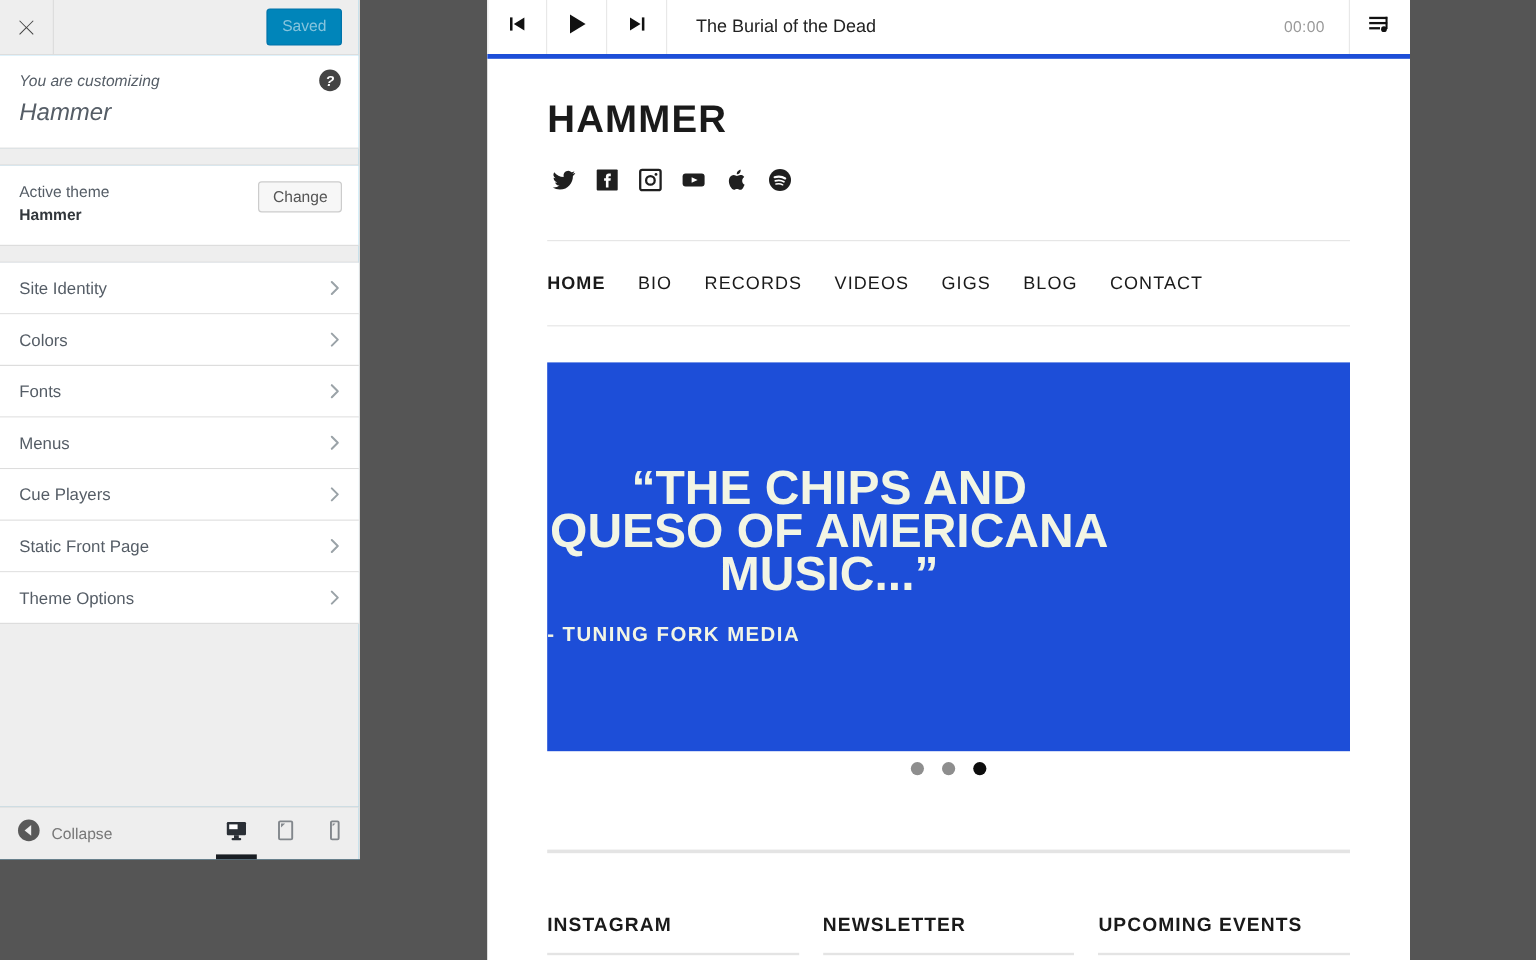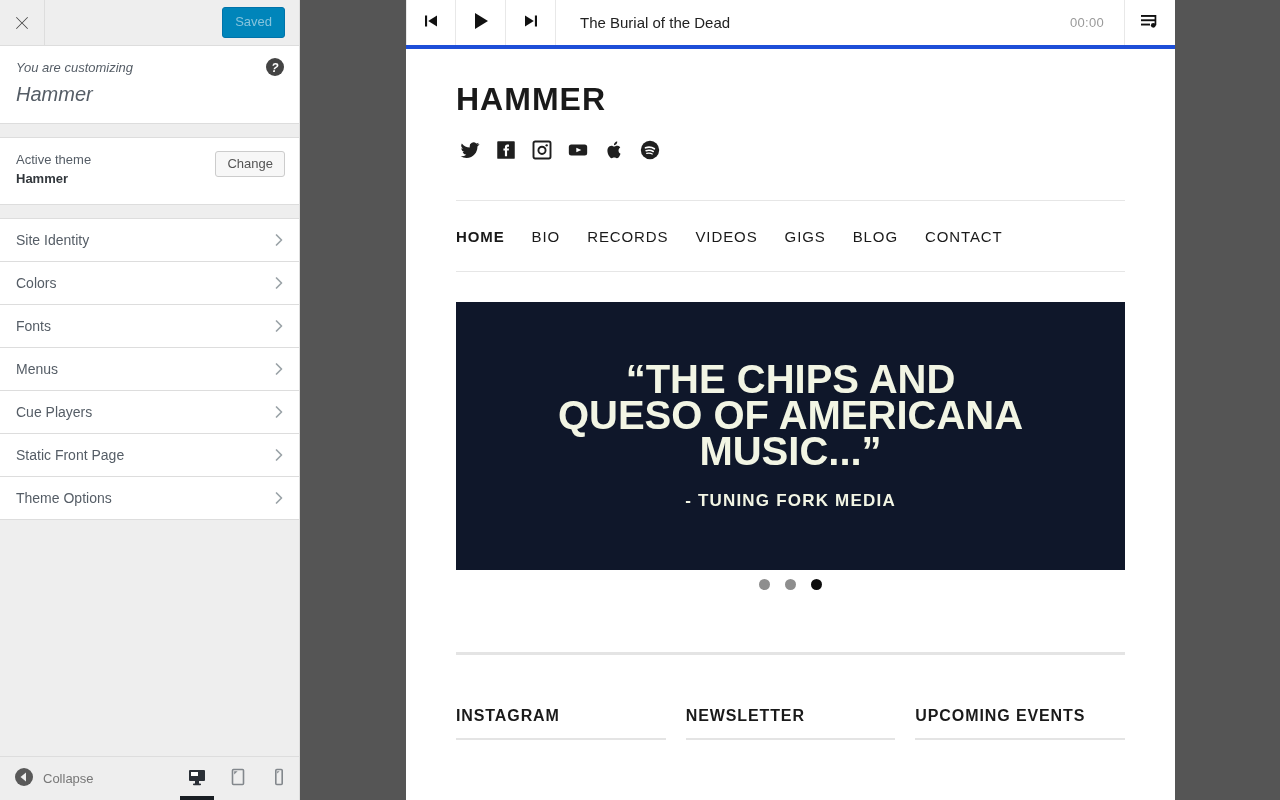--- a/index.html
+++ b/index.html
@@ -9,21 +9,21 @@
     font-family: "Liberation Sans", sans-serif;
     background: #555555;
   }
 
   
   #app { position: relative; width: 1280px; height: 800px; background: #555555; }
 
   
   #customizer {
     position: absolute; left: 0; top: 0;
-    width: 300px; height: 800px;
+    width: 300px; height: 716px;
     background: #0ea5e9;
     border-right: 1px solid #dddddd;
     display: flex; flex-direction: column;
   }
 
   .cz-topbar {
     height: 46px; flex: 0 0 46px;
     background: #eeeeee;
     border-bottom: 1px solid #dddddd;
     display: flex; align-items: center;
@@ -199,24 +199,24 @@
     height: 70px;
   }
   .nav a {
     font-size: 15px; letter-spacing: .9px;
     color: #1a1a1a; text-decoration: none; cursor: pointer;
   }
   .nav a.active { font-weight: bold; }
 
   .hero {
     margin-top: 30px;
-    height: 268px;
-    background: #0f172a;
+    height: 324px;
+    background: #1d4ed8;
     display: flex; flex-direction: column;
-    align-items: center; justify-content: center;
+    justify-content: center;
   }
   .hero-quote {
     color: #f2f5e4;
     font-size: 40px; line-height: 36px;
     font-weight: bold; text-align: center;
     letter-spacing: 0px;
     font-family: "Liberation Sans", sans-serif;
     max-width: 470px;
   }
   .hero-attr {

